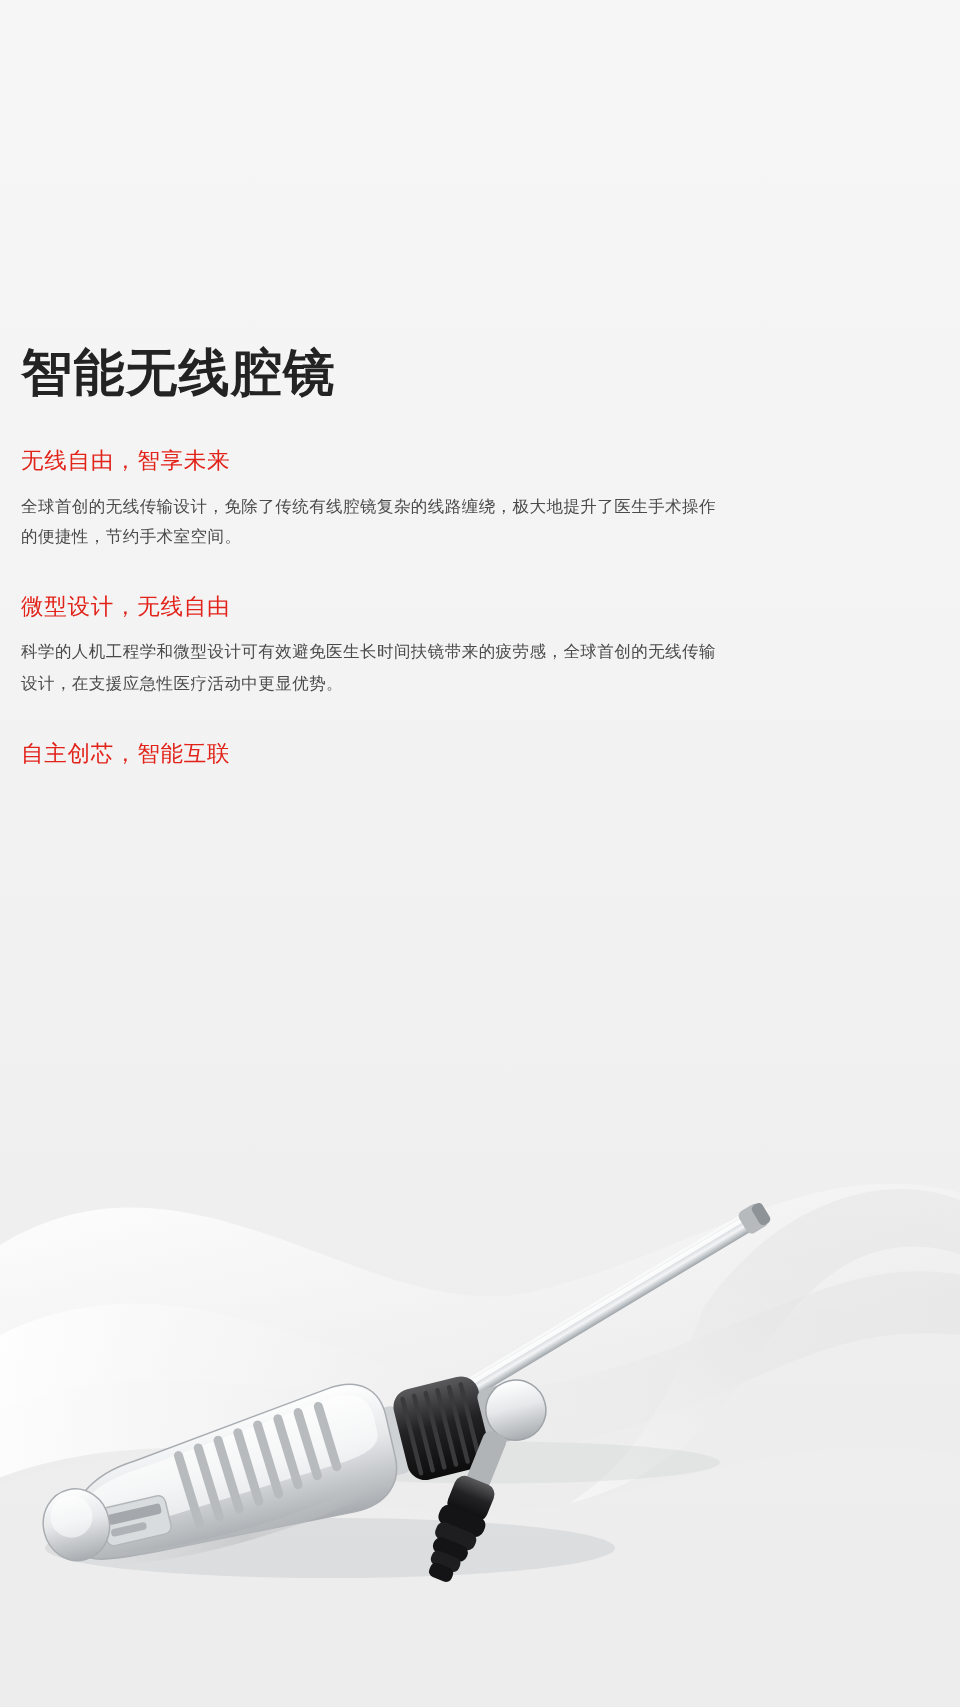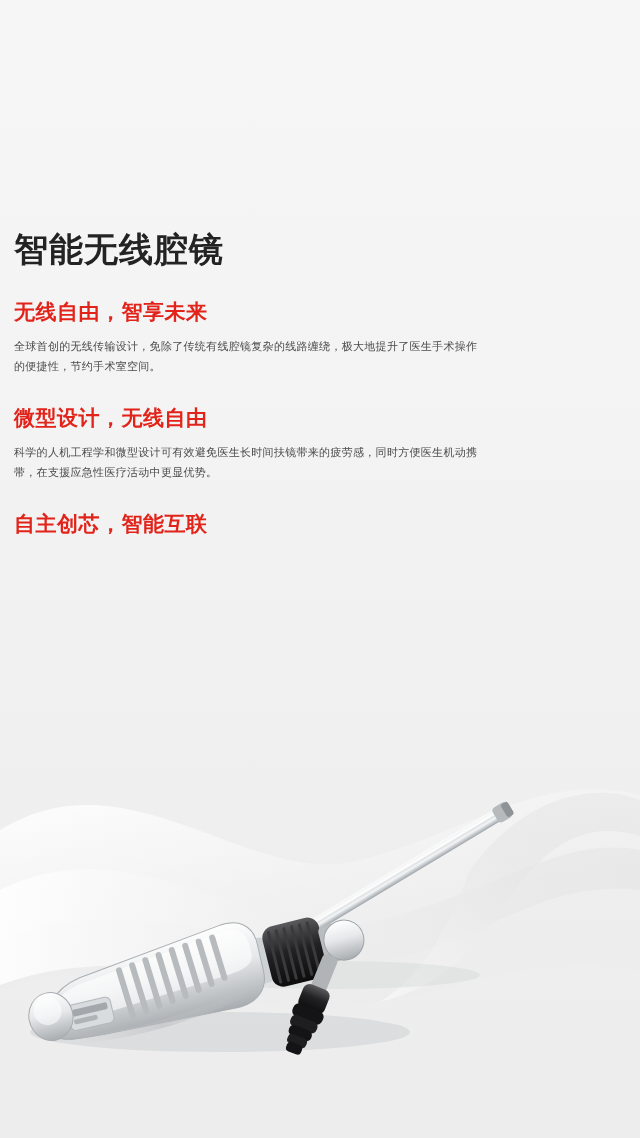--- a/index.html
+++ b/index.html
@@ -30,22 +30,22 @@
     font-size:34px;
     font-weight:bold;
     color:#232323;
     letter-spacing:1px;
     line-height:1.25;
     margin-bottom:26px;
   }
   .block { margin-bottom:26px; }
   .block:last-child { margin-bottom:12px; }
   .block-head {
-    font-size:21px;
-    font-weight:bold;
+    font-size:15px;
+    font-weight:normal;
     color:#e2231a;
     letter-spacing:0.5px;
     line-height:1.4;
     margin-bottom:10px;
   }
   .block-body {
     font-size:11px;
     color:#4a4a4a;
     line-height:1.85;
     letter-spacing:0.3px;
@@ -179,21 +179,21 @@
 
     <h1 class="main-title">智能无线腔镜</h1>
 
     <div class="block">
       <div class="block-head">无线自由，智享未来</div>
       <p class="block-body">全球首创的无线传输设计，免除了传统有线腔镜复杂的线路缠绕，极大地提升了医生手术操作的便捷性，节约手术室空间。</p>
     </div>
 
     <div class="block">
       <div class="block-head">微型设计，无线自由</div>
-      <p class="block-body">科学的人机工程学和微型设计可有效避免医生长时间扶镜带来的疲劳感，同时方便医生机动携带，在支援应急性医疗活动中更显优势。</p>
+      <p class="block-body">科学的人机工程学和微型设计可有效避免医生长时间扶镜带来的疲劳感，全球首创的无线传输设计，在支援应急性医疗活动中更显优势。</p>
     </div>
 
     <div class="block">
       <div class="block-head">自主创芯，智能互联</div>
     </div>
 
   </div>
 </div>
 
 </body></html>

